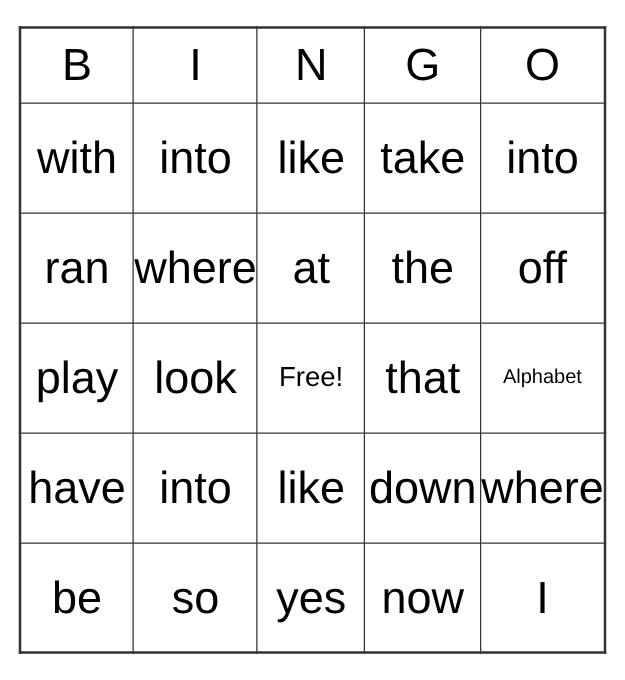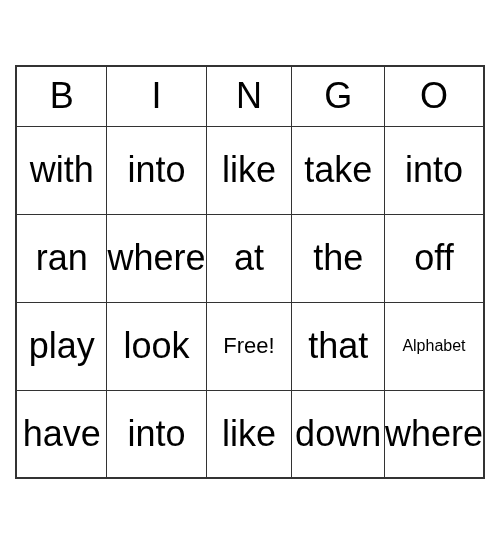--- a/index.html
+++ b/index.html
@@ -82,14 +82,21 @@
         <td>that</td>
         <td class="alphabet-cell">Alphabet</td>
       </tr>
       <tr>
         <td>have</td>
         <td>into</td>
         <td>like</td>
         <td>down</td>
         <td>where</td>
       </tr>
+      <tr>
+        <td>be</td>
+        <td>so</td>
+        <td>yes</td>
+        <td>now</td>
+        <td>I</td>
+      </tr>
     </tbody>
 </table>
 
 </body></html>

